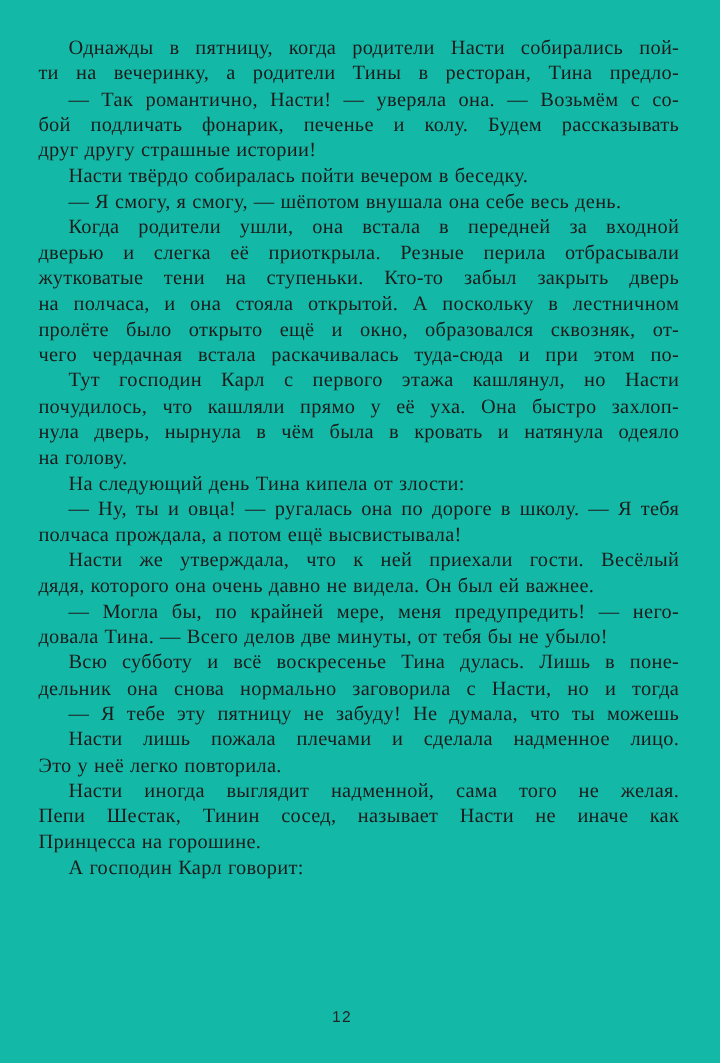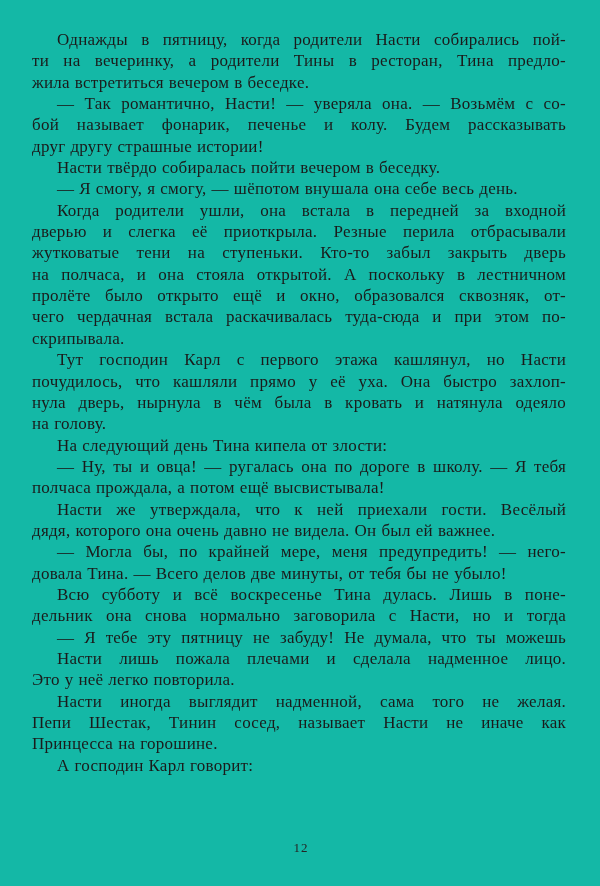--- a/index.html
+++ b/index.html
@@ -40,56 +40,53 @@
   }
   .line.para-first {
     text-indent: 25px;
   }
   .page-number {
     position: absolute;
     left: 0;
     top: 840px;
     width: 570px; 
     text-align: center;
-    font-family: Liberation Serif, serif;
+    font-family: Liberation Sans, sans-serif;
     font-size: 13px;
     letter-spacing: 1px;
     color: #242424;
-    padding-left: 16px;
   }
 </style>
 </head>
 <body>
 
 <div class="book-page">
   <div class="text-block">
       <div class="para">
         <div class="line para-first">Однажды в пятницу, когда родители Насти собирались пой-</div>
         <div class="line">ти на вечеринку, а родители Тины в ресторан, Тина предло-</div>
-        <div class="line para-last">жила встретиться вечером в беседке.</div>
       </div>
       <div class="para">
         <div class="line para-first">— Так романтично, Насти! — уверяла она. — Возьмём с со-</div>
-        <div class="line">бой называет фонарик, печенье и колу. Будем рассказывать</div>
+        <div class="line">бой подличать фонарик, печенье и колу. Будем рассказывать</div>
         <div class="line para-last">друг другу страшные истории!</div>
       </div>
       <div class="para">
         <div class="line para-first para-last">Насти твёрдо собиралась пойти вечером в беседку.</div>
       </div>
       <div class="para">
         <div class="line para-first para-last">— Я смогу, я смогу, — шёпотом внушала она себе весь день.</div>
       </div>
       <div class="para">
         <div class="line para-first">Когда родители ушли, она встала в передней за входной</div>
         <div class="line">дверью и слегка её приоткрыла. Резные перила отбрасывали</div>
         <div class="line">жутковатые тени на ступеньки. Кто-то забыл закрыть дверь</div>
         <div class="line">на полчаса, и она стояла открытой. А поскольку в лестничном</div>
         <div class="line">пролёте было открыто ещё и окно, образовался сквозняк, от-</div>
         <div class="line">чего чердачная встала раскачивалась туда-сюда и при этом по-</div>
-        <div class="line para-last">скрипывала.</div>
       </div>
       <div class="para">
         <div class="line para-first">Тут господин Карл с первого этажа кашлянул, но Насти</div>
         <div class="line">почудилось, что кашляли прямо у её уха. Она быстро захлоп-</div>
         <div class="line">нула дверь, нырнула в чём была в кровать и натянула одеяло</div>
         <div class="line para-last">на голову.</div>
       </div>
       <div class="para">
         <div class="line para-first para-last">На следующий день Тина кипела от злости:</div>
       </div>

